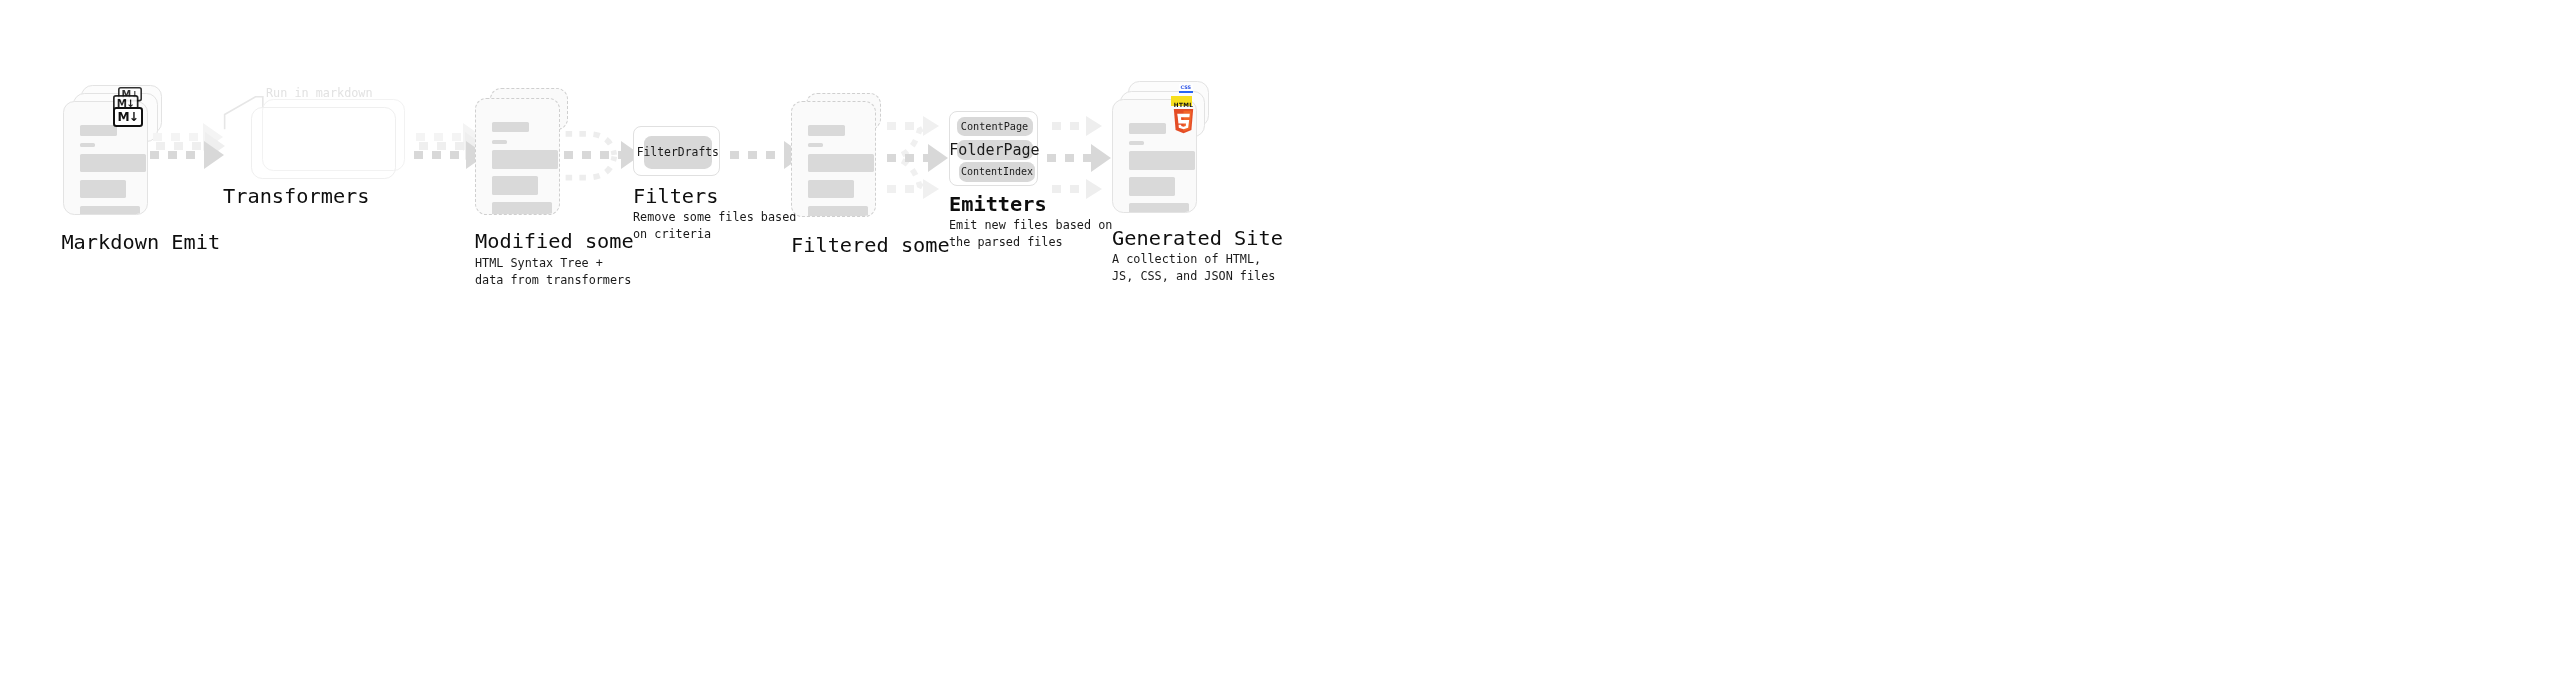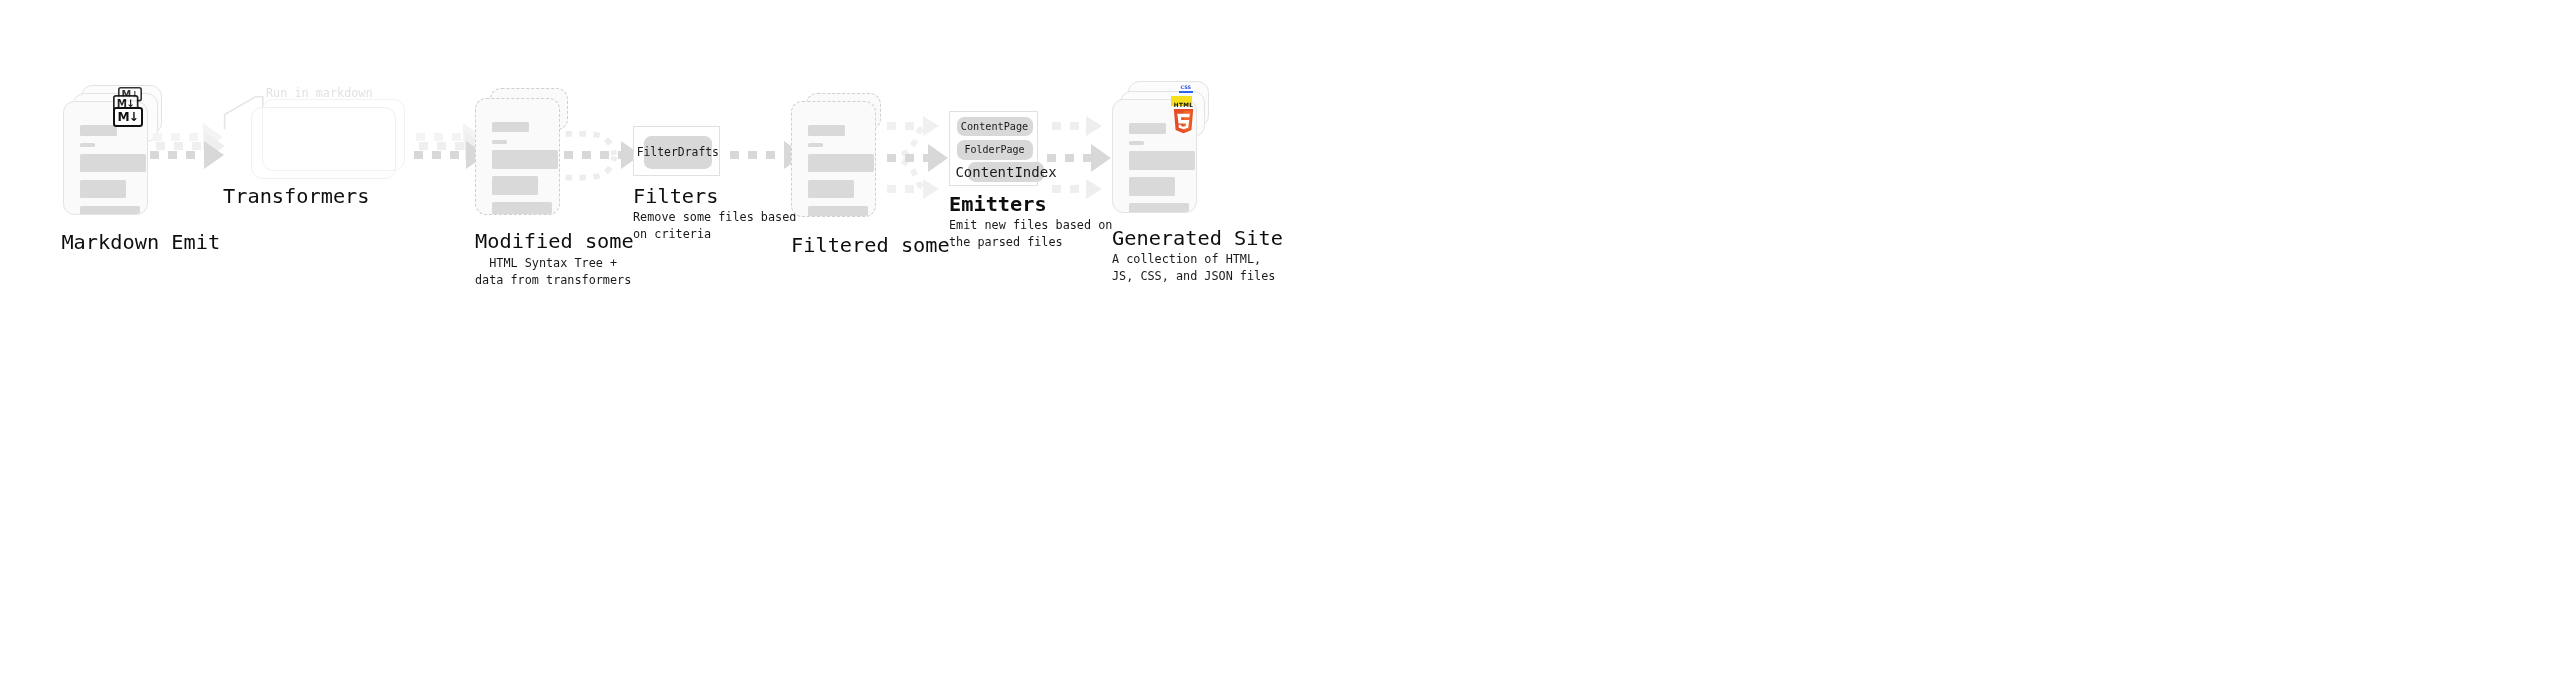--- a/index.html
+++ b/index.html
@@ -67,21 +67,21 @@
   .html-badge .h5word{
     font-family:"DejaVu Sans","Liberation Sans",sans-serif;
     font-size:5.7px;font-weight:bold;color:#111;letter-spacing:0.4px;
     line-height:6.5px;
   }
 
   
   .group{
     position:absolute;
     border:1.6px solid #e0e0e0;
-    border-radius:0;
+    border-radius:8px;
     background:#ffffff;
     box-sizing:border-box;
   }
   .group-ghost{
     position:absolute;
     border:1.6px solid #efefef;
     border-radius:11.4px;
     box-sizing:border-box;
     background:transparent;
   }
@@ -211,21 +211,21 @@
       <div class="doc-lines">
         <div class="ln" style="width:37px;height:10.6px;"></div>
         <div class="ln" style="width:14.6px;height:4.1px;margin-bottom:6.5px;"></div>
         <div class="ln" style="width:66px;height:18.7px;"></div>
         <div class="ln" style="width:46px;height:18.7px;"></div>
         <div class="ln" style="width:60px;height:24.4px;"></div>
 
       </div>
     </div>
     <div class="title" style="left:0px;top:141px;">Modified some</div>
-    <div class="sub" style="left:0px;top:167px;text-align:center;">HTML Syntax Tree +
+    <div class="sub" style="left:0px;top:167px;">HTML Syntax Tree +
 data from transformers</div>
   </div>
 
   <svg class="conn" style="left:564px;top:124px;width:73px;height:65px;" viewBox="0 0 90 80">
     <path d="M2,12 L28,12 Q58,12 62,38" fill="none" stroke="#ededed" stroke-width="7" stroke-dasharray="8 9"></path>
     <path d="M2,66 L28,66 Q58,66 62,40" fill="none" stroke="#ededed" stroke-width="7" stroke-dasharray="8 9"></path>
   </svg>
   <div class="arrow" style="left:564px;top:151px;width:81px;color:#d8d8d8;">
     <div class="dash" style="width:62px;"></div>
       <div class="head" style="left:57px;"></div>
@@ -273,22 +273,22 @@
       <div class="head" style="left:41px;"></div>
   </div>
   <div class="arrow" style="left:887px;top:185px;width:63px;color:#f0f0f0;">
     <div class="dash" style="width:41px;"></div>
     <div class="head" style="left:36px;border-top-width:10.6px;border-bottom-width:10.6px;border-left-width:16.3px;"></div>
   </div>
 
   <div class="node" style="left:949px;top:111px;">
     <div class="group" style="left:0px;top:0px;width:89px;height:75px;">
       <div class="chip" style="left:6.5px;top:4.9px;width:76px;height:19.5px;font-size:10.2px;">ContentPage</div>
-      <div class="chip" style="left:6.5px;top:28px;width:76px;height:19.5px;font-size:10px;">FolderPage</div>
-      <div class="chip" style="left:18px;top:50px;width:76px;height:19.5px;font-size:14px;">ContentIndex</div>
+      <div class="chip" style="left:6.5px;top:28px;width:76px;height:19.5px;font-size:15px;">FolderPage</div>
+      <div class="chip" style="left:9px;top:50px;width:76px;height:19.5px;font-size:10px;">ContentIndex</div>
     </div>
     <div class="title" style="left:0px;top:81px;font-weight:bold;">Emitters</div>
     <div class="sub" style="left:0px;top:106px;">Emit new files based on
 the parsed files</div>
   </div>
 
   <div class="arrow" style="left:1052px;top:122px;width:63px;color:#eeeeee;">
     <div class="dash" style="width:39px;"></div>
     <div class="head" style="left:34px;border-top-width:10.6px;border-bottom-width:10.6px;border-left-width:16.3px;"></div>
   </div>

